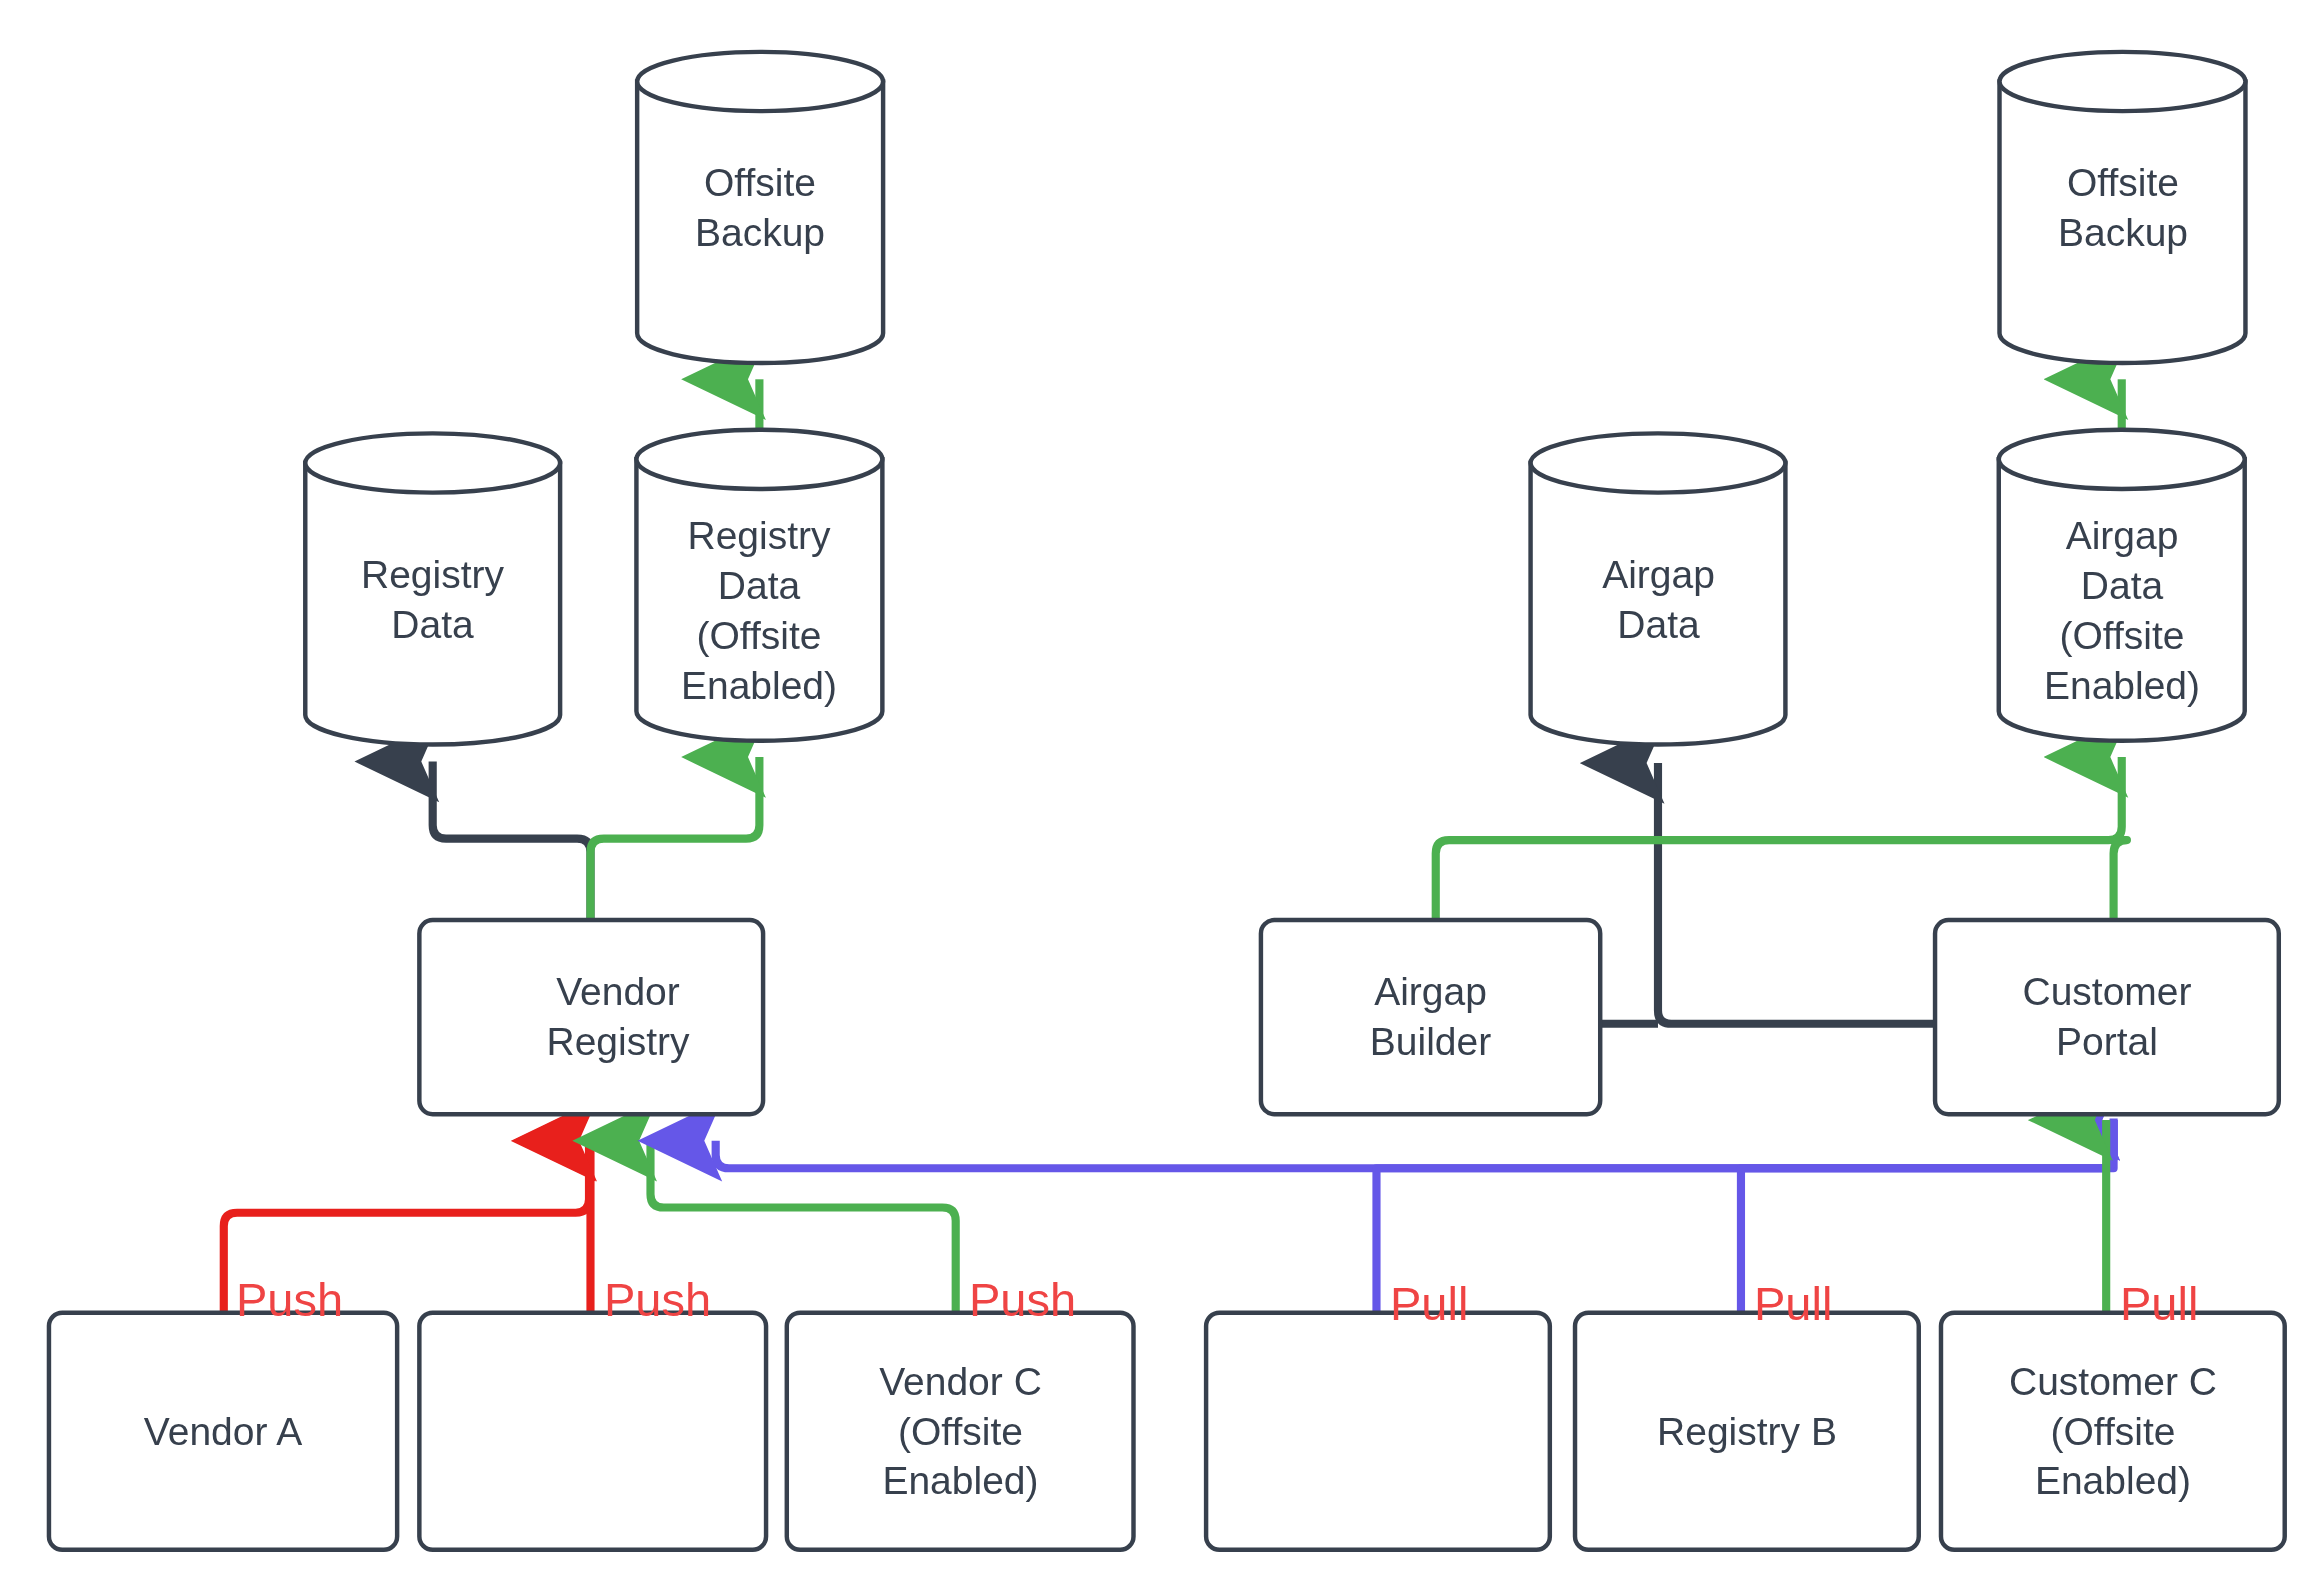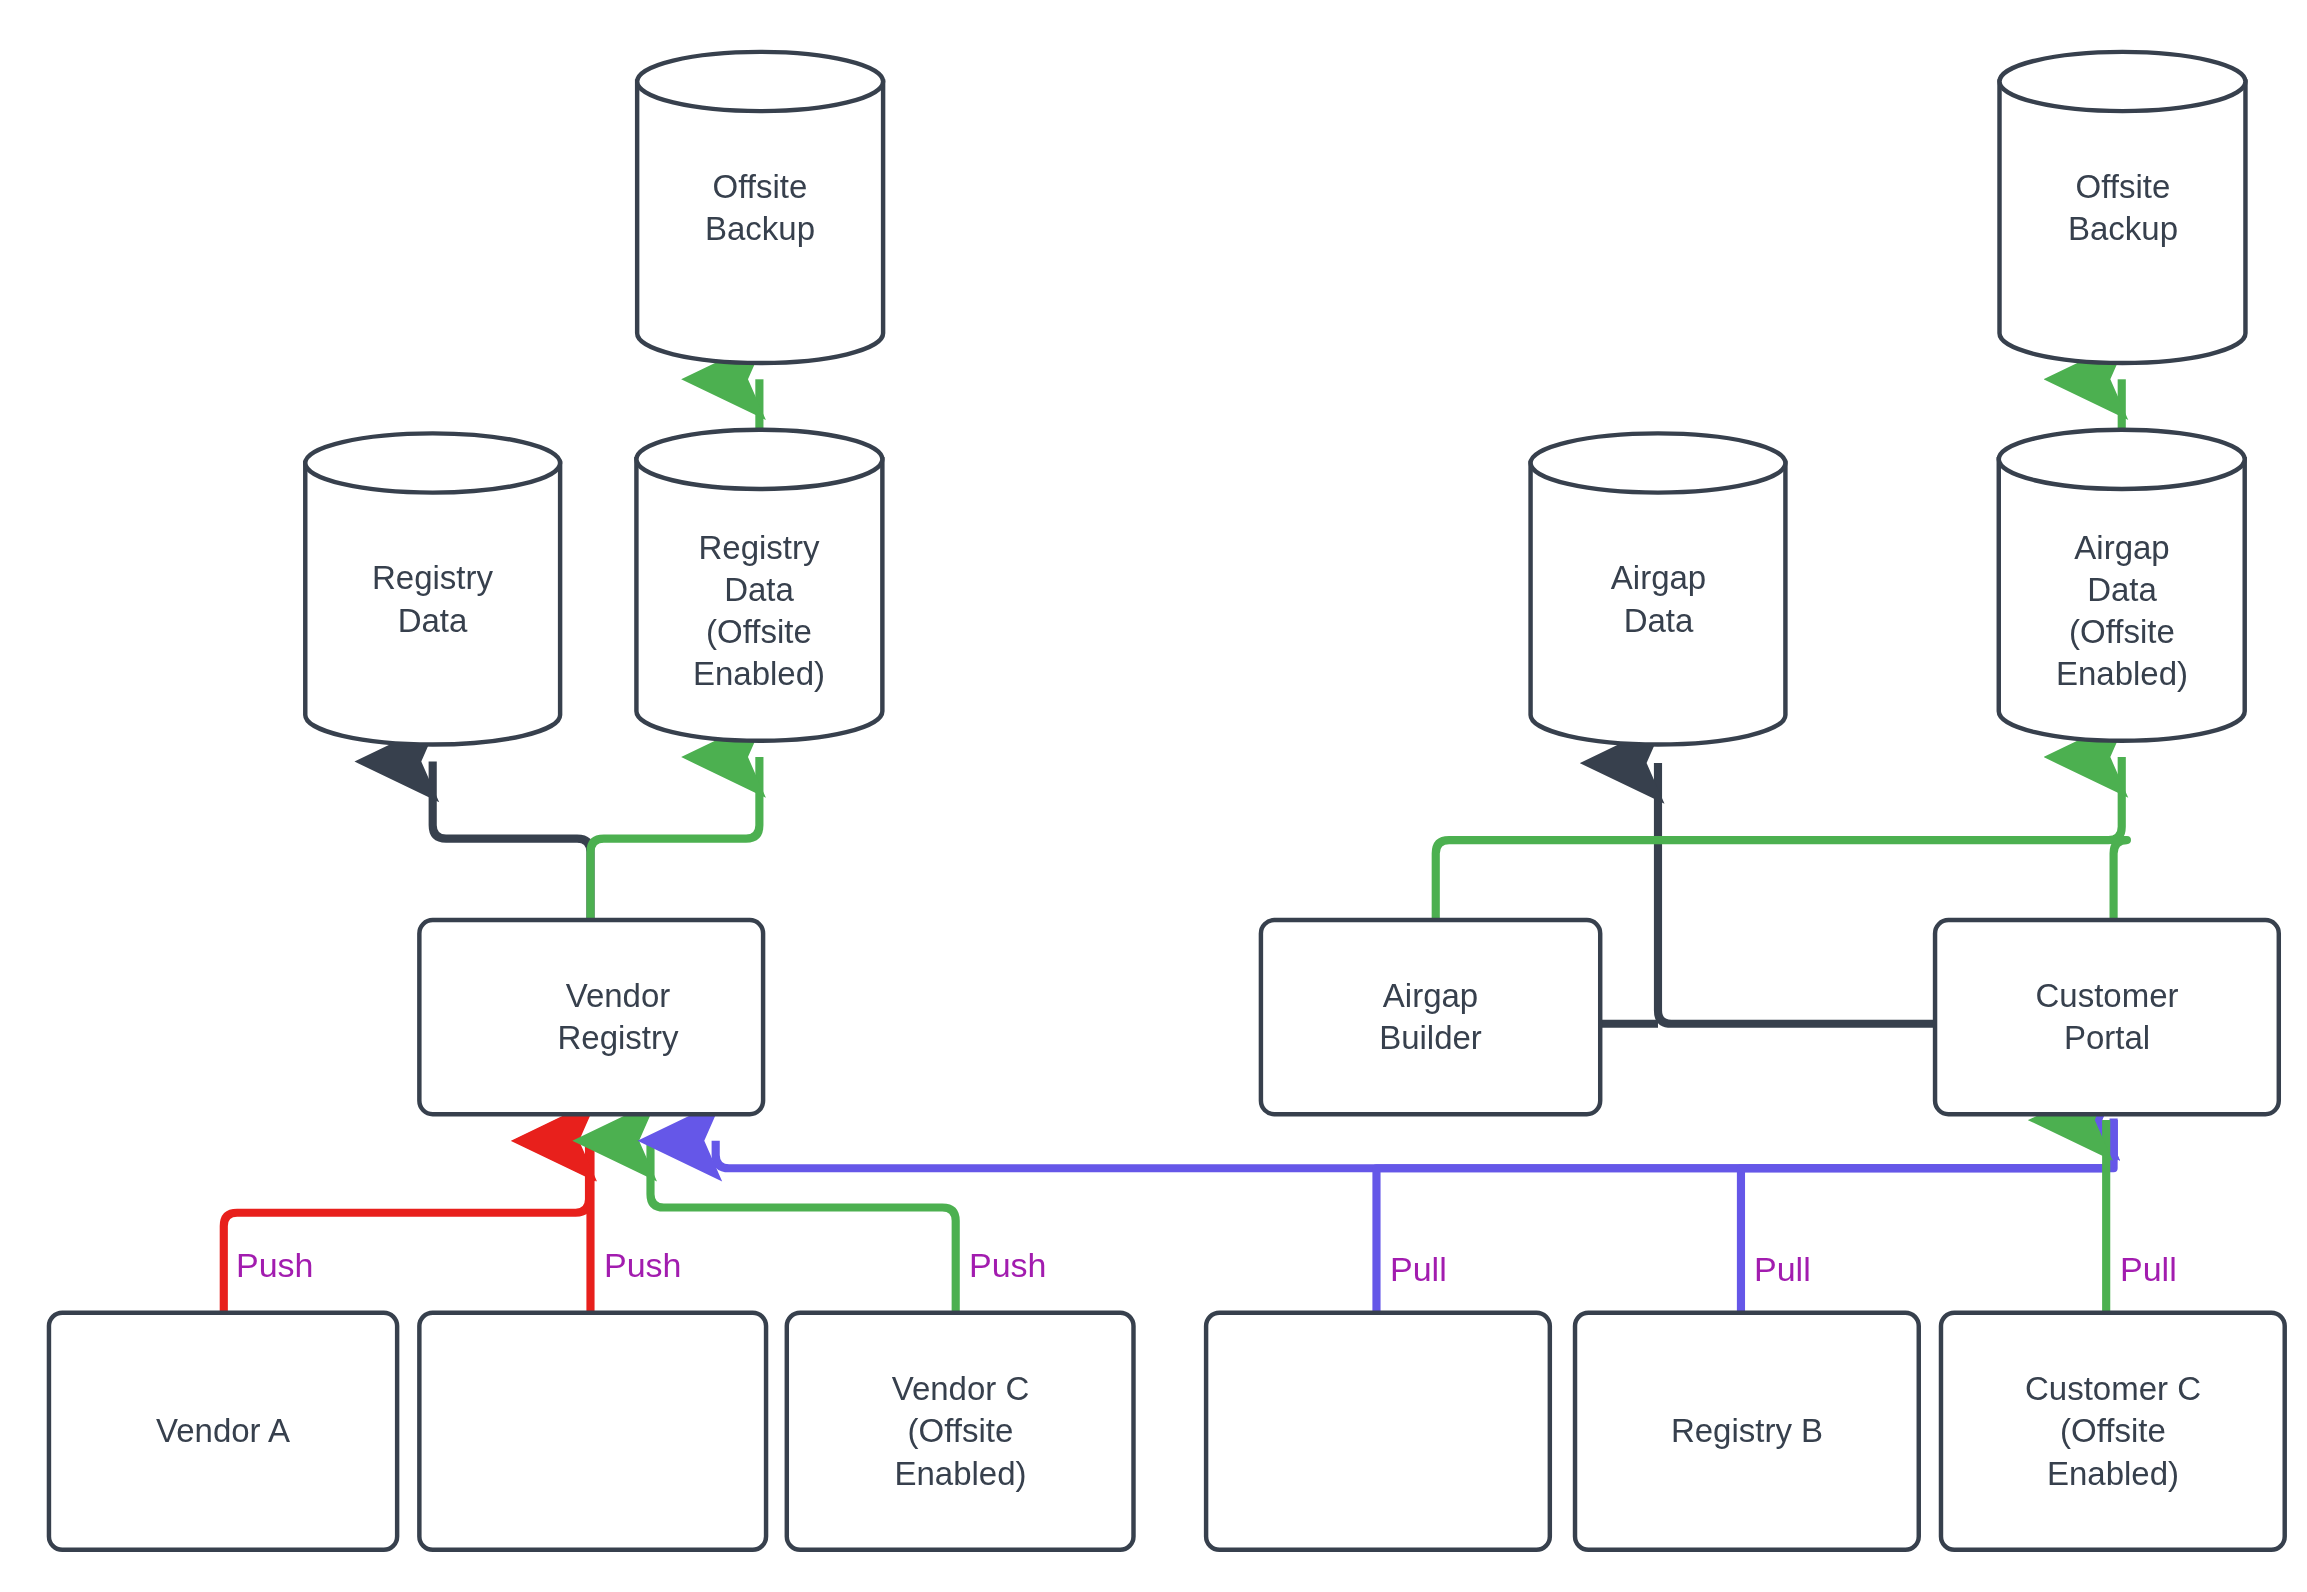--- a/index.html
+++ b/index.html
@@ -25,33 +25,34 @@
     width: 2307px;
     height: 1592px;
   }
   .node-label {
     position: absolute;
     display: flex;
     align-items: center;
     justify-content: center;
     text-align: center;
     color: #37404d;
-    font-size: 33px;
+    font-size: 39px;
     line-height: 1.28;
     white-space: pre-line;
     pointer-events: none;
     font-family: "Liberation Sans", "DejaVu Sans", sans-serif;
   }
   .edge-label {
     position: absolute;
-    color: #a21caf;
-    font-size: 34px;
+    color: #ef4444;
+    font-size: 47px;
     line-height: 1;
     white-space: nowrap;
     font-family: "Liberation Sans", "DejaVu Sans", sans-serif;
+    margin-top: 28px;
   }
   .hit {
     position: absolute;
     background: transparent;
   }
 </style>
 </head>
 <body>
 
 <div id="diagram-root">

